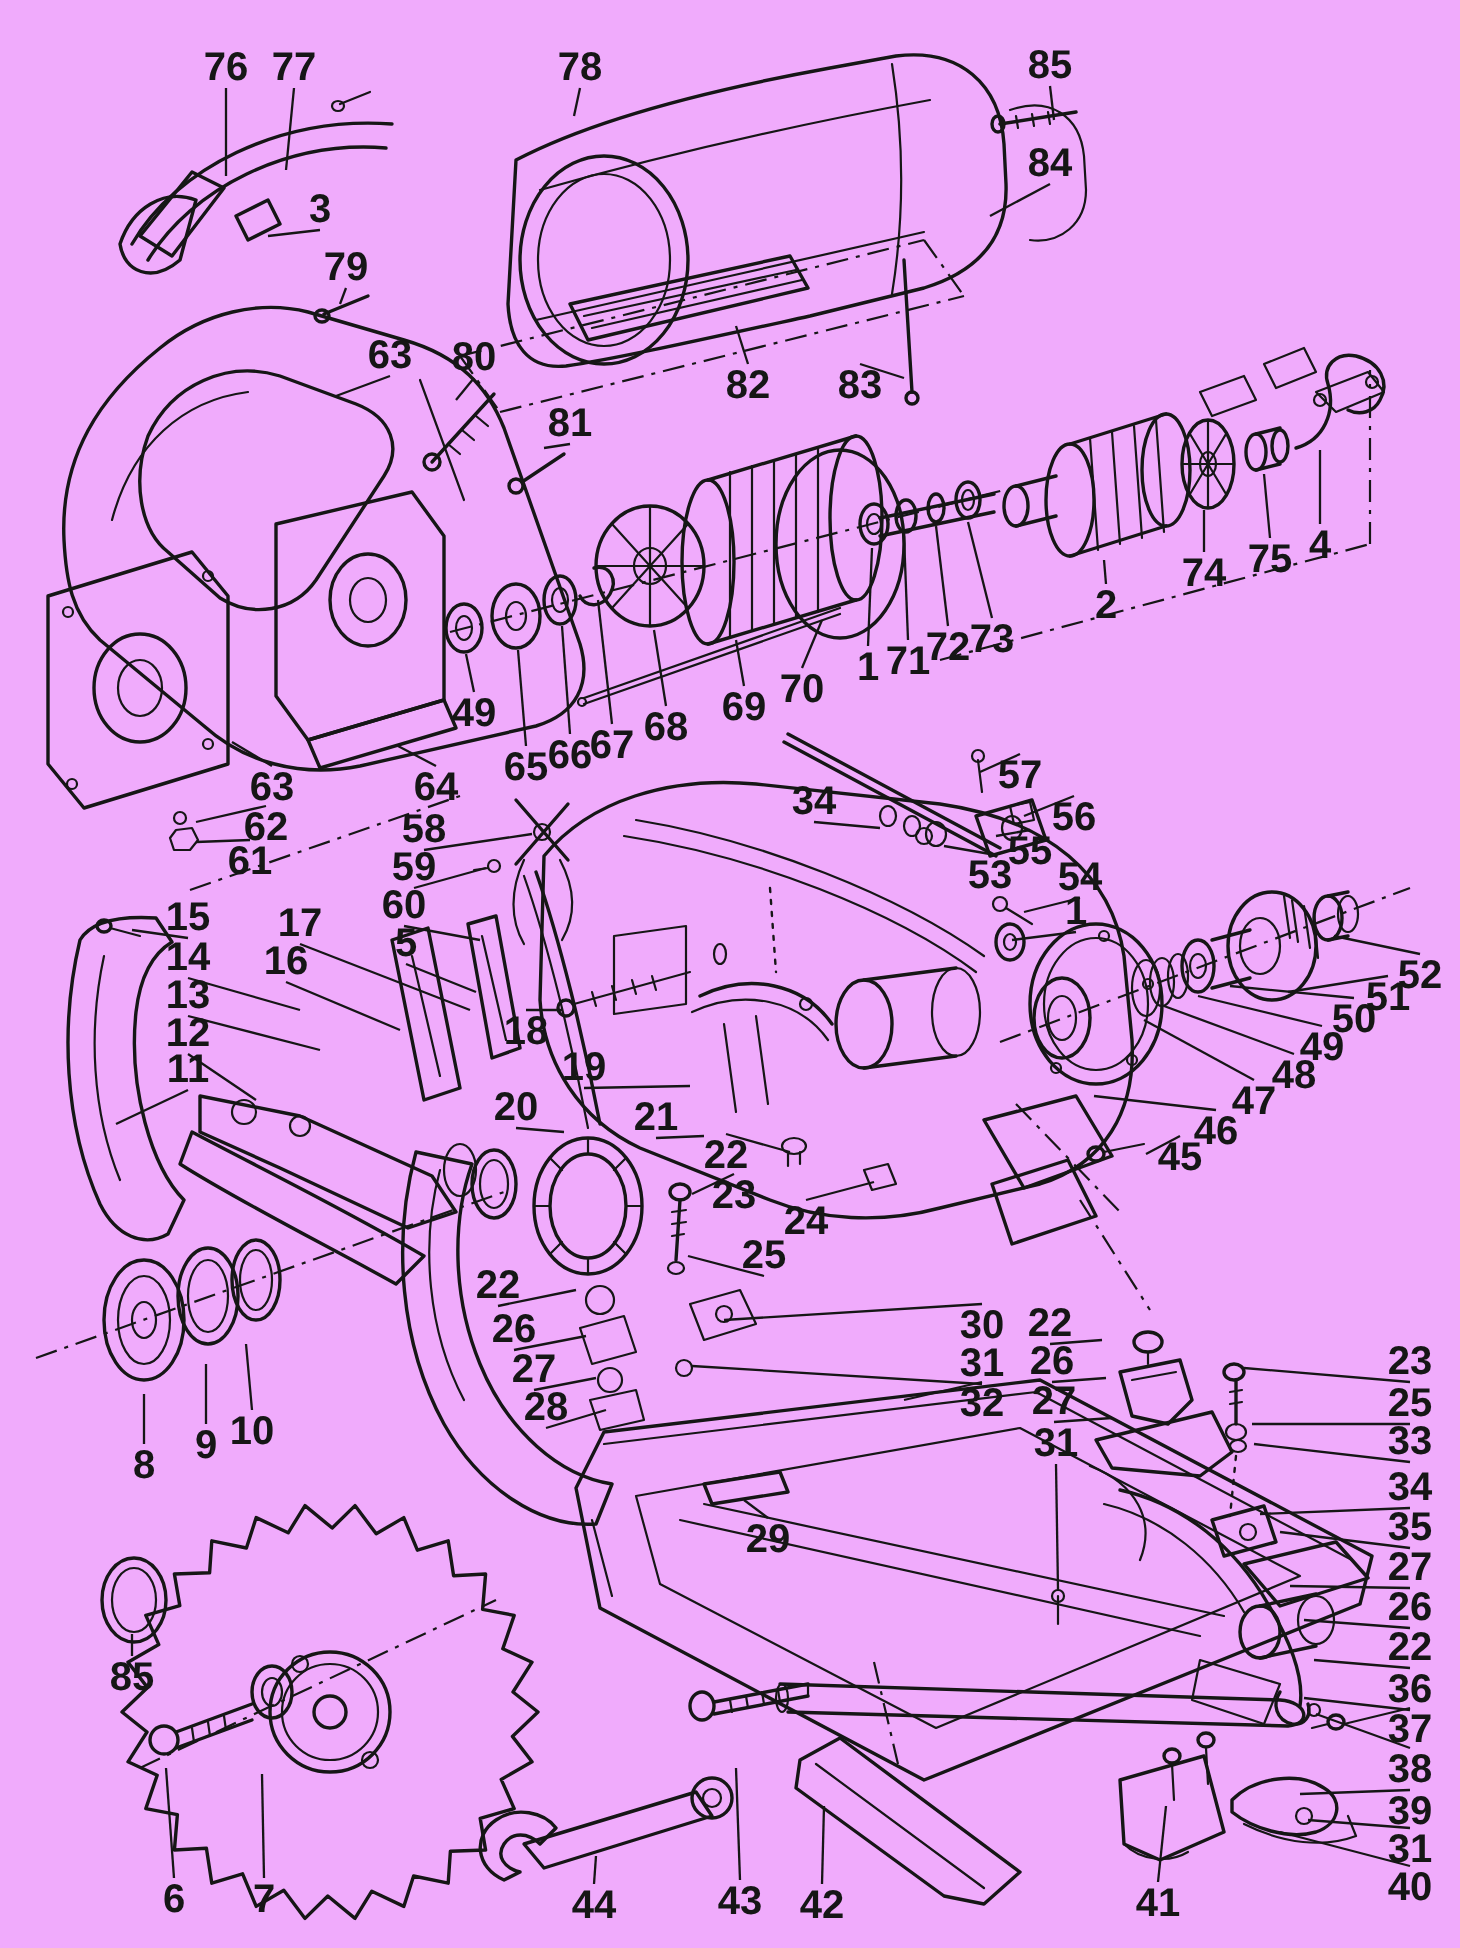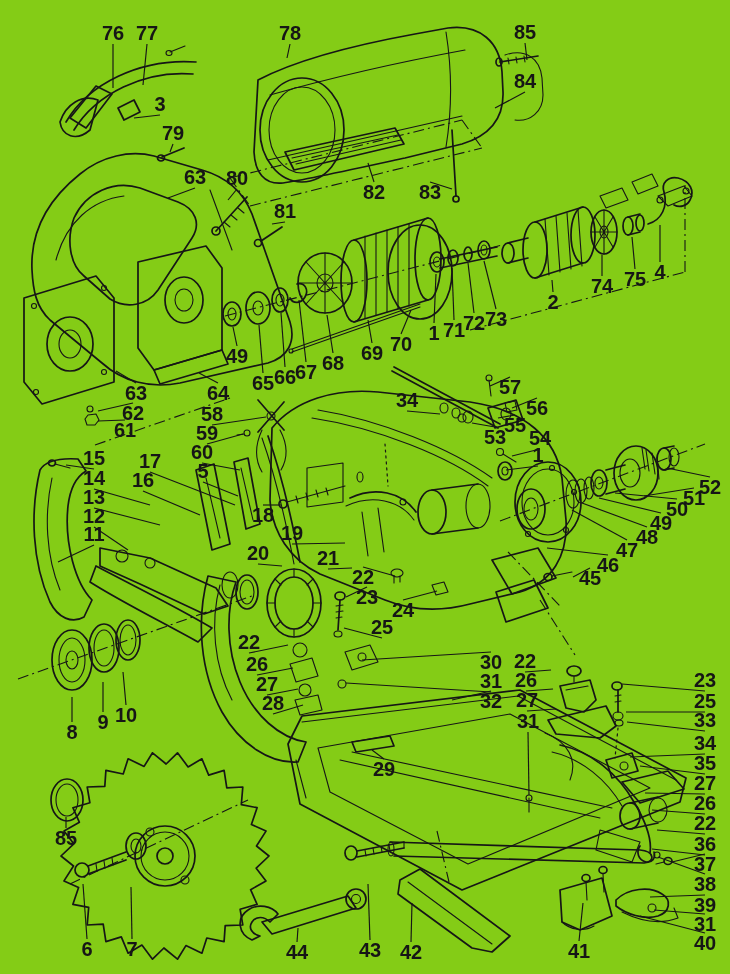--- a/index.html
+++ b/index.html
@@ -1,16 +1,16 @@
 <!DOCTYPE html>
 <html><head>
 <meta charset="utf-8">
 <style>
   html,body{margin:0;padding:0;background:#ffffff;}
-  #stage{position:relative;width:730px;height:974px;background:#84cc16;overflow:hidden;}
+  #stage{position:relative;width:730px;height:974px;background:#f0abfc;overflow:hidden;}
   svg{display:block;}
   svg text{font-family:"Liberation Sans","DejaVu Sans",sans-serif;font-weight:700;font-size:20px;fill:#161616;}
   .part{stroke:#161616;fill:none;stroke-width:1.7;stroke-linecap:round;stroke-linejoin:round;}
   .thin{stroke-width:1.1;}
   .axis{stroke:#161616;stroke-width:1.1;fill:none;stroke-dasharray:11 4 2 4;}
   .dot{stroke:#161616;stroke-width:1.2;fill:none;stroke-dasharray:2 4;}
   .leader{stroke:#161616;stroke-width:1.15;}
 </style>
 </head>
 <body>

